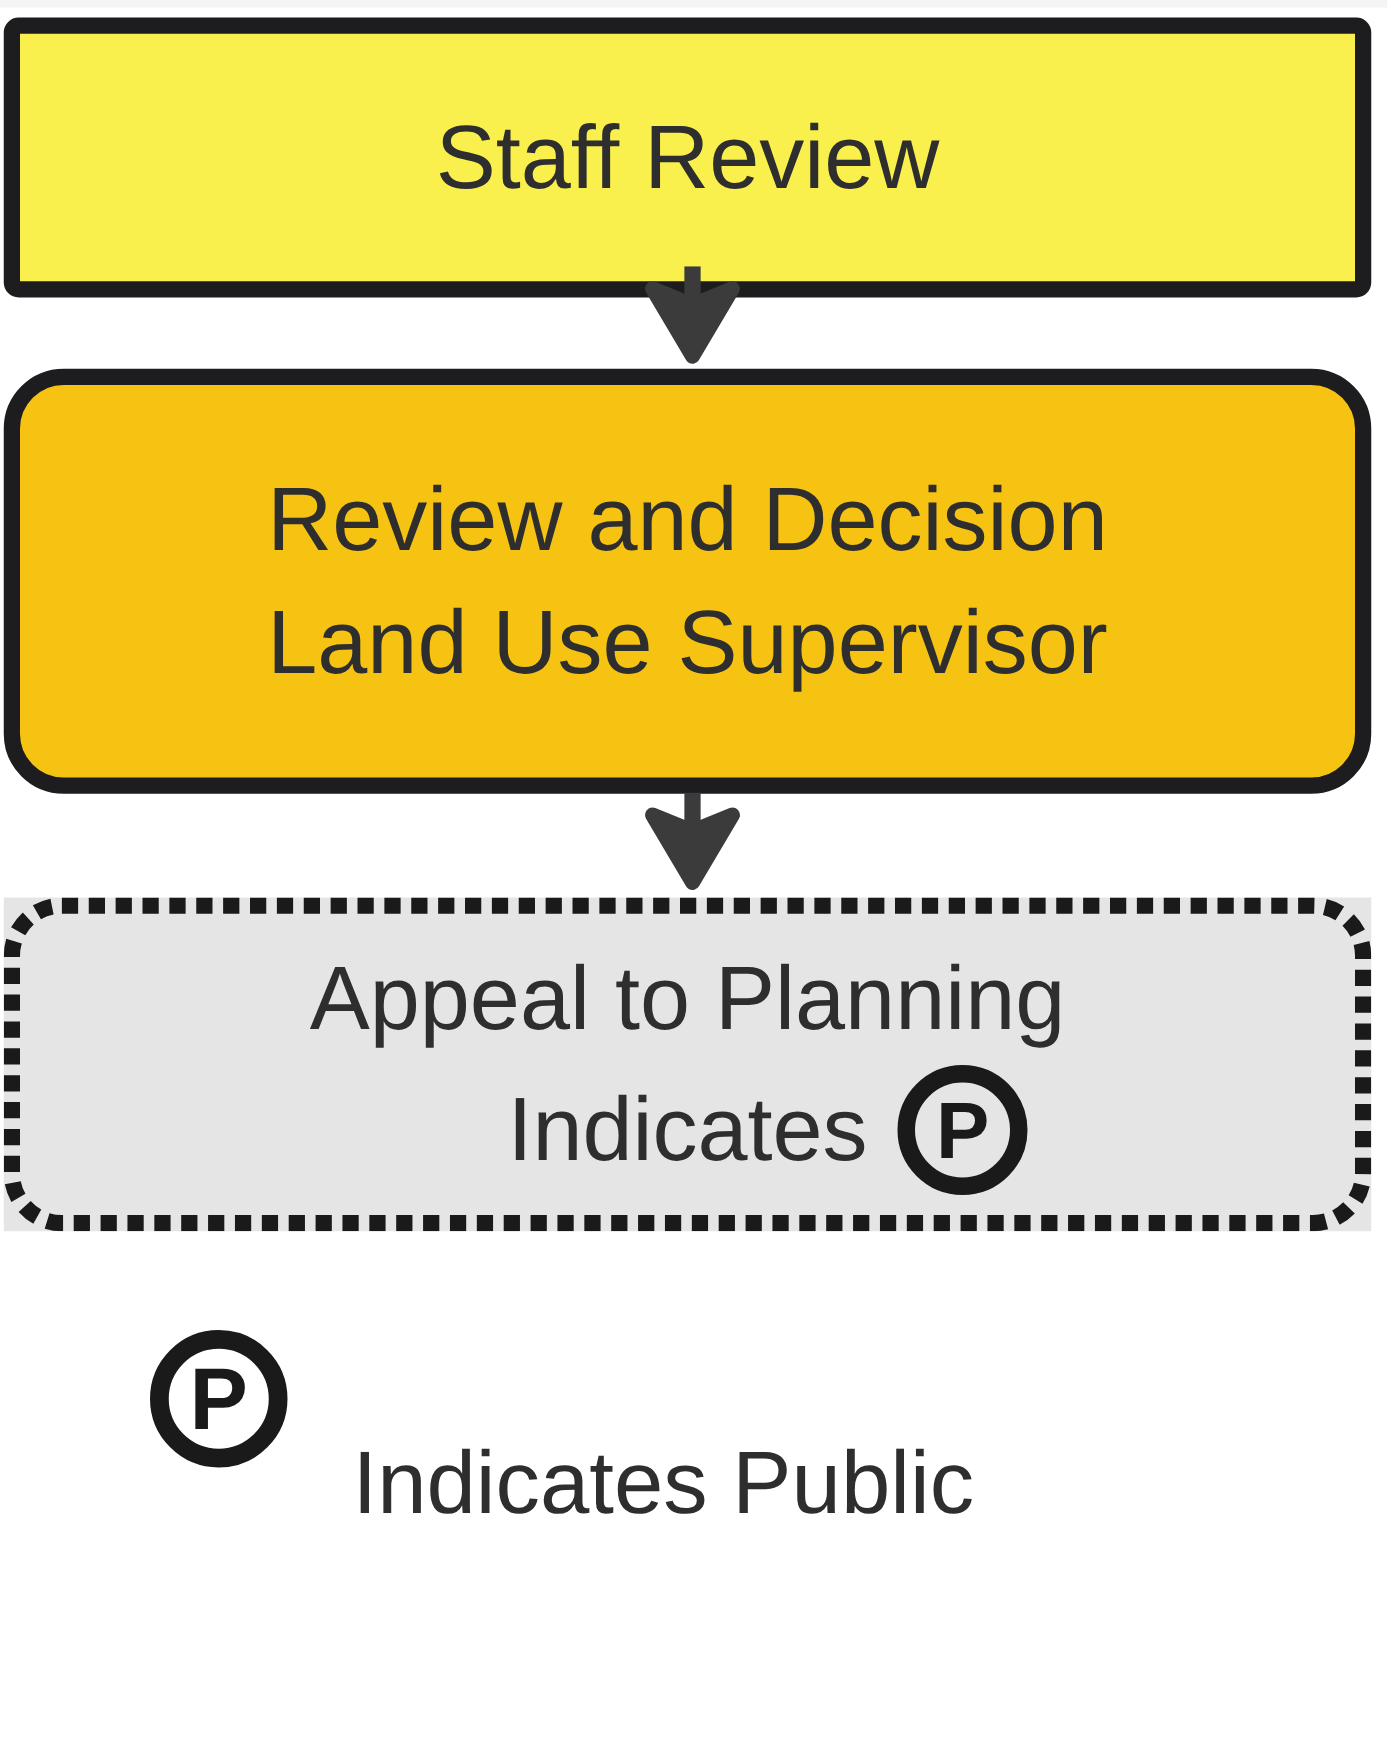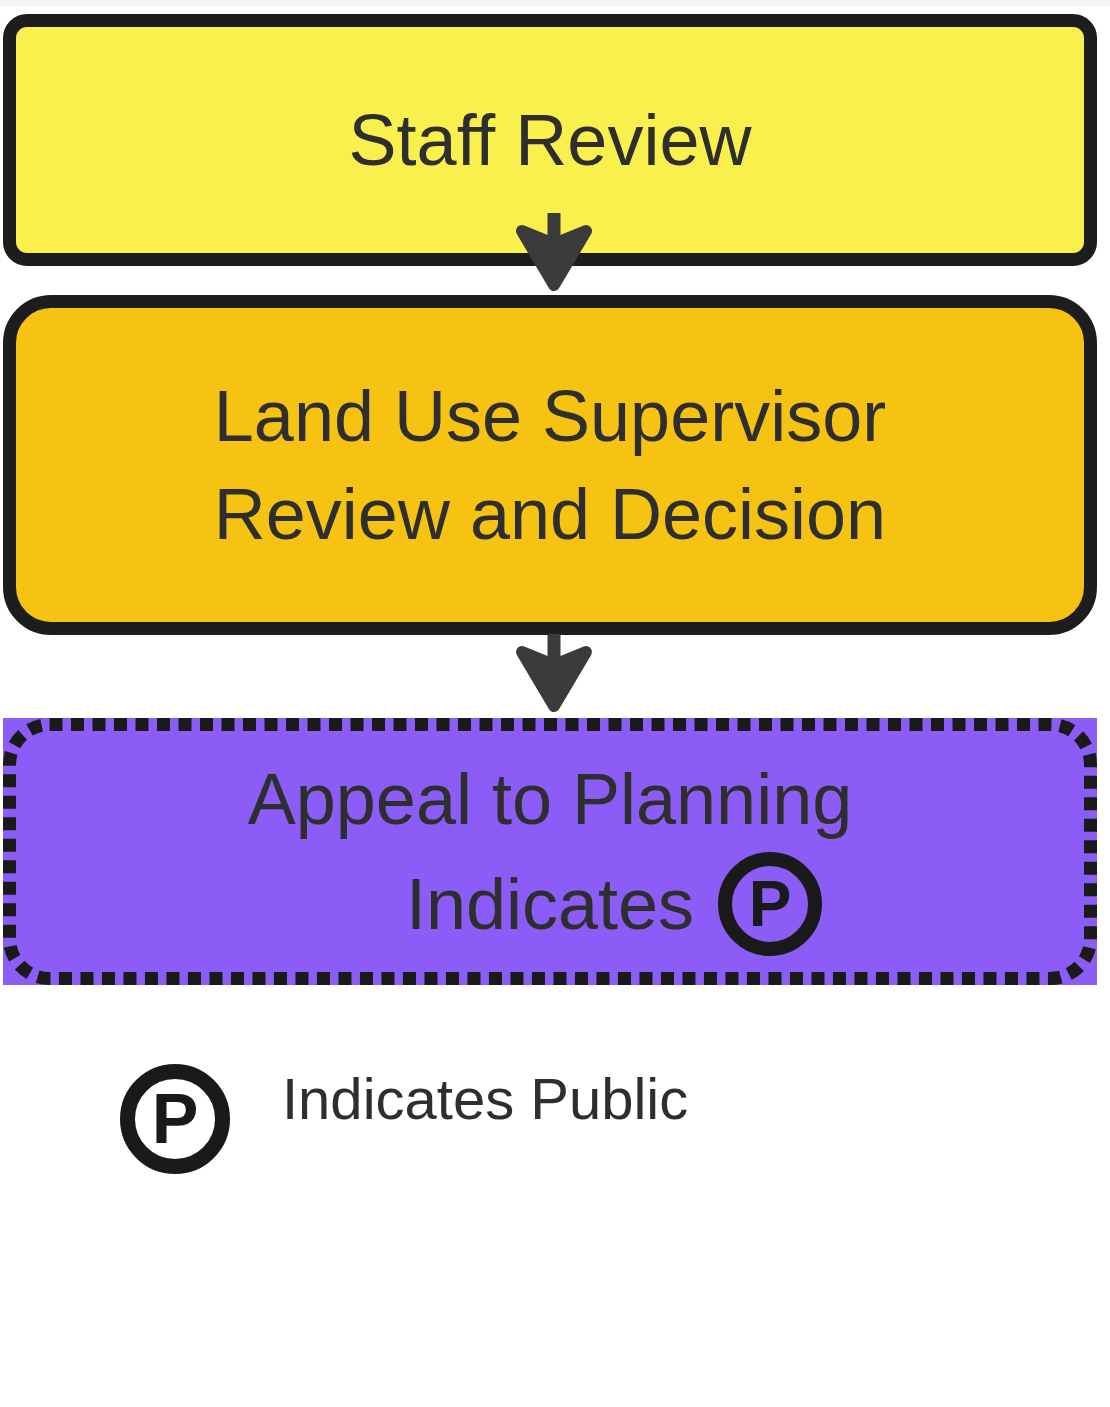--- a/index.html
+++ b/index.html
@@ -21,21 +21,21 @@
     left: 3px;
     width: 1094px;
     box-sizing: border-box;
     display: flex;
     flex-direction: column;
     align-items: center;
     justify-content: center;
     text-align: center;
   }
   .node-solid { border: 13px solid; }
-  .node-staff { top: 14px;  height: 252px; border-radius: 24px; }
+  .node-staff { top: 14px;  height: 224px; border-radius: 12px; }
   .node-supervisor { top: 295px; height: 340px; border-radius: 48px; }
   .node-appeal { top: 718px; height: 267px; }
   .node-label {
     font-size: 72px;
     line-height: 98px;
     white-space: nowrap;
   }
   .node-appeal .node-label { line-height: 105px; }
   .appeal-border-svg {
     position: absolute;
@@ -81,22 +81,22 @@
     left: 120px;
     top: 1064px;
     width: 110px;
     height: 110px;
     border-width: 15px;
     font-size: 70px;
   }
   .legend-text {
     position: absolute;
     left: 282px;
-    top: 1048px;
-    font-size: 58px;
+    top: 1136px;
+    font-size: 71px;
     line-height: 102px;
     white-space: nowrap;
     text-align: center;
   }
 </style>
 </head>
 <body>
 
 <div class="canvas" style="color: rgb(46, 46, 46); background-color: rgb(255, 255, 255);">
 
@@ -105,30 +105,30 @@
   <div class="node node-solid node-staff" style="background-color: rgb(250, 240, 77); border-color: rgb(29, 29, 31);">
     <div class="node-label">Staff Review</div>
   </div>
 
   <svg class="arrow arrow-1" viewBox="0 0 82 82" style="color: rgb(59, 59, 59);">
     <rect x="34.5" y="0" width="13" height="30" fill="currentColor"></rect>
     <path d="M 9 18 L 41 31 L 73 18 L 41 72 Z" fill="currentColor" stroke="currentColor" stroke-width="12" stroke-linejoin="round"></path>
   </svg>
 
   <div class="node node-solid node-supervisor" style="background-color: rgb(247, 195, 19); border-color: rgb(29, 29, 31);">
+    <div class="node-label">Review and Decision</div>
     <div class="node-label">Land Use Supervisor</div>
-    <div class="node-label">Review and Decision</div>
   </div>
 
   <svg class="arrow arrow-2" viewBox="0 0 82 82" style="color: rgb(59, 59, 59);">
     <rect x="34.5" y="0" width="13" height="30" fill="currentColor"></rect>
     <path d="M 9 18 L 41 31 L 73 18 L 41 72 Z" fill="currentColor" stroke="currentColor" stroke-width="12" stroke-linejoin="round"></path>
   </svg>
 
-  <div class="node node-appeal" style="background-color: #8b5cf6; text-align: right;">
+  <div class="node node-appeal" style="background-color: #e5e5e5; text-align: right;">
     <svg class="appeal-border-svg" viewBox="0 0 1094 267" style="color: rgb(26, 26, 26);">
       <rect x="6.5" y="6.5" width="1081" height="254" rx="40" fill="none" stroke="currentColor" stroke-width="13" stroke-dasharray="13 8.5"></rect>
     </svg>
     <div class="node-label">Appeal to Planning</div>
     <div class="node-label line2-wrap">
       <span>Indicates</span>
       <span class="badge appeal-badge" style="border-color: rgb(26, 26, 26); color: rgb(26, 26, 26);">
         <span>P</span>
       </span>
     </div>

